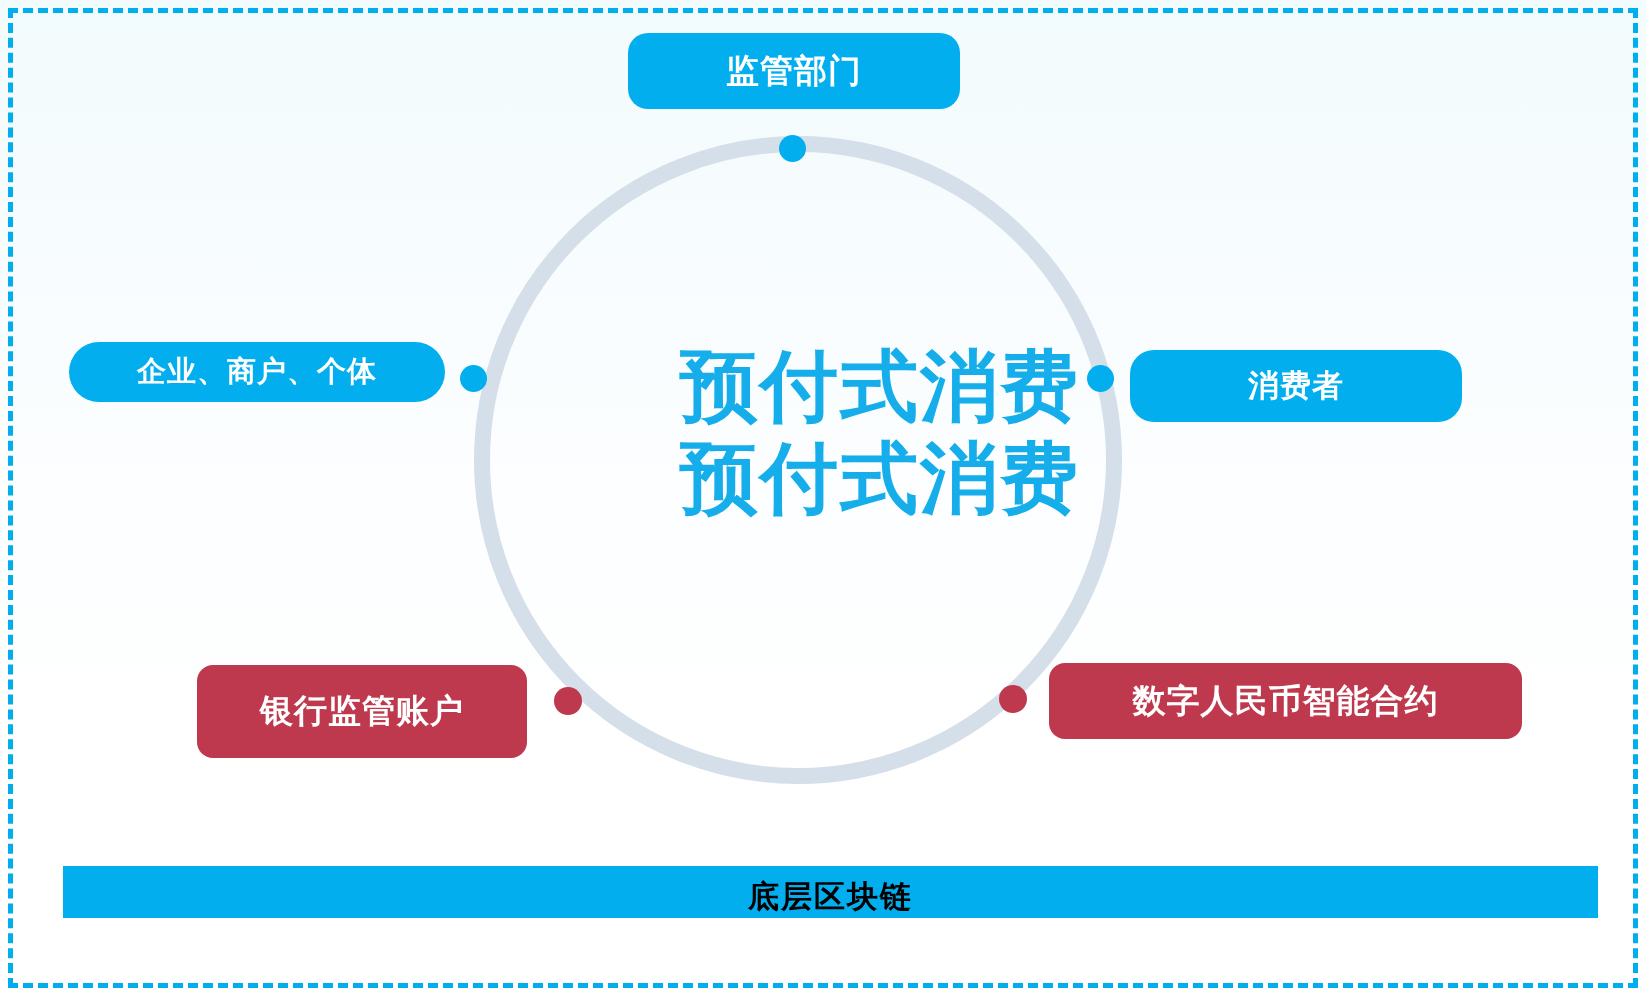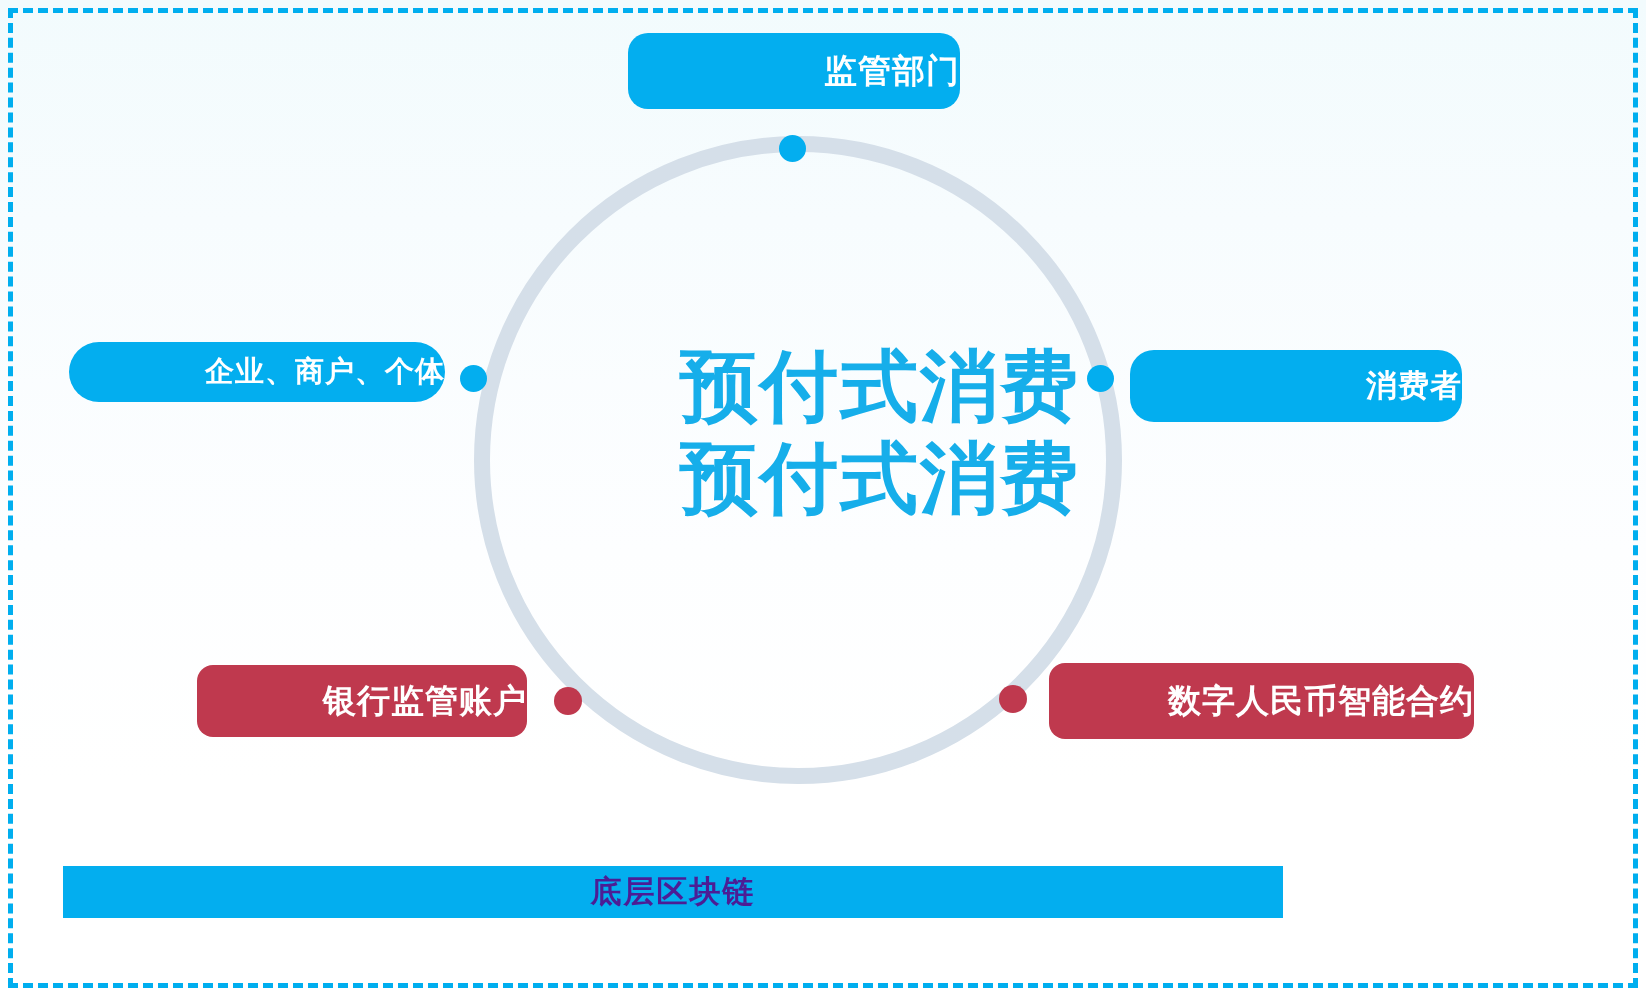--- a/index.html
+++ b/index.html
@@ -52,21 +52,21 @@
     letter-spacing: 2px;
     white-space: nowrap;
   }
   #center-label .ln { display: block; text-align: right; }
 
   
   .pill {
     position: absolute;
     display: flex;
     align-items: center;
-    justify-content: flex-end;
+    justify-content: center;
     color: #ffffff;
     font-weight: 700;
     letter-spacing: 1px;
     box-sizing: border-box;
     white-space: nowrap;
   }
   .pill.blue { background: #03AEEF; }
   .pill.red  { background: #BF394E; }
 
   #pill-regulator {
@@ -82,27 +82,27 @@
     font-size: 29px;
   }
   #pill-consumer {
     left: 1130px; top: 350px;
     width: 332px; height: 72px;
     border-radius: 24px;
     font-size: 31px;
   }
   #pill-bank-account {
     left: 197px; top: 665px;
-    width: 330px; height: 72px;
+    width: 330px; height: 93px;
     border-radius: 16px;
     font-size: 33px;
   }
   #pill-ecny-contract {
     left: 1049px; top: 663px;
-    width: 425px; height: 76px;
+    width: 473px; height: 76px;
     border-radius: 16px;
     font-size: 33px;
   }
 
   
   .node-dot {
     position: absolute;
     border-radius: 50%;
   }
   .node-dot.blue { background: #03AEEF; }
@@ -112,27 +112,27 @@
   #dot-left        { left: 460px; top: 365px; width: 27px; height: 27px; }
   #dot-right       { left: 1087px; top: 365px; width: 27px; height: 27px; }
   #dot-bottom-left { left: 554px; top: 687px; width: 28px; height: 28px; }
   #dot-bottom-right{ left: 999px; top: 685px; width: 28px; height: 28px; }
 
   
   #bottom-bar {
     position: absolute;
     left: 63px;
     top: 866px;
-    width: 1220px;
+    width: 1535px;
     height: 52px;
     background: #03AEEF;
     display: flex;
-    align-items: center;
+    align-items: flex-end;
     justify-content: center;
-    color: #4c1d95;
+    color: #000000;
     font-size: 31px;
     font-weight: 700;
     letter-spacing: 2px;
   }
 </style>
 </head>
 <body>
 
 <div id="stage">
 

